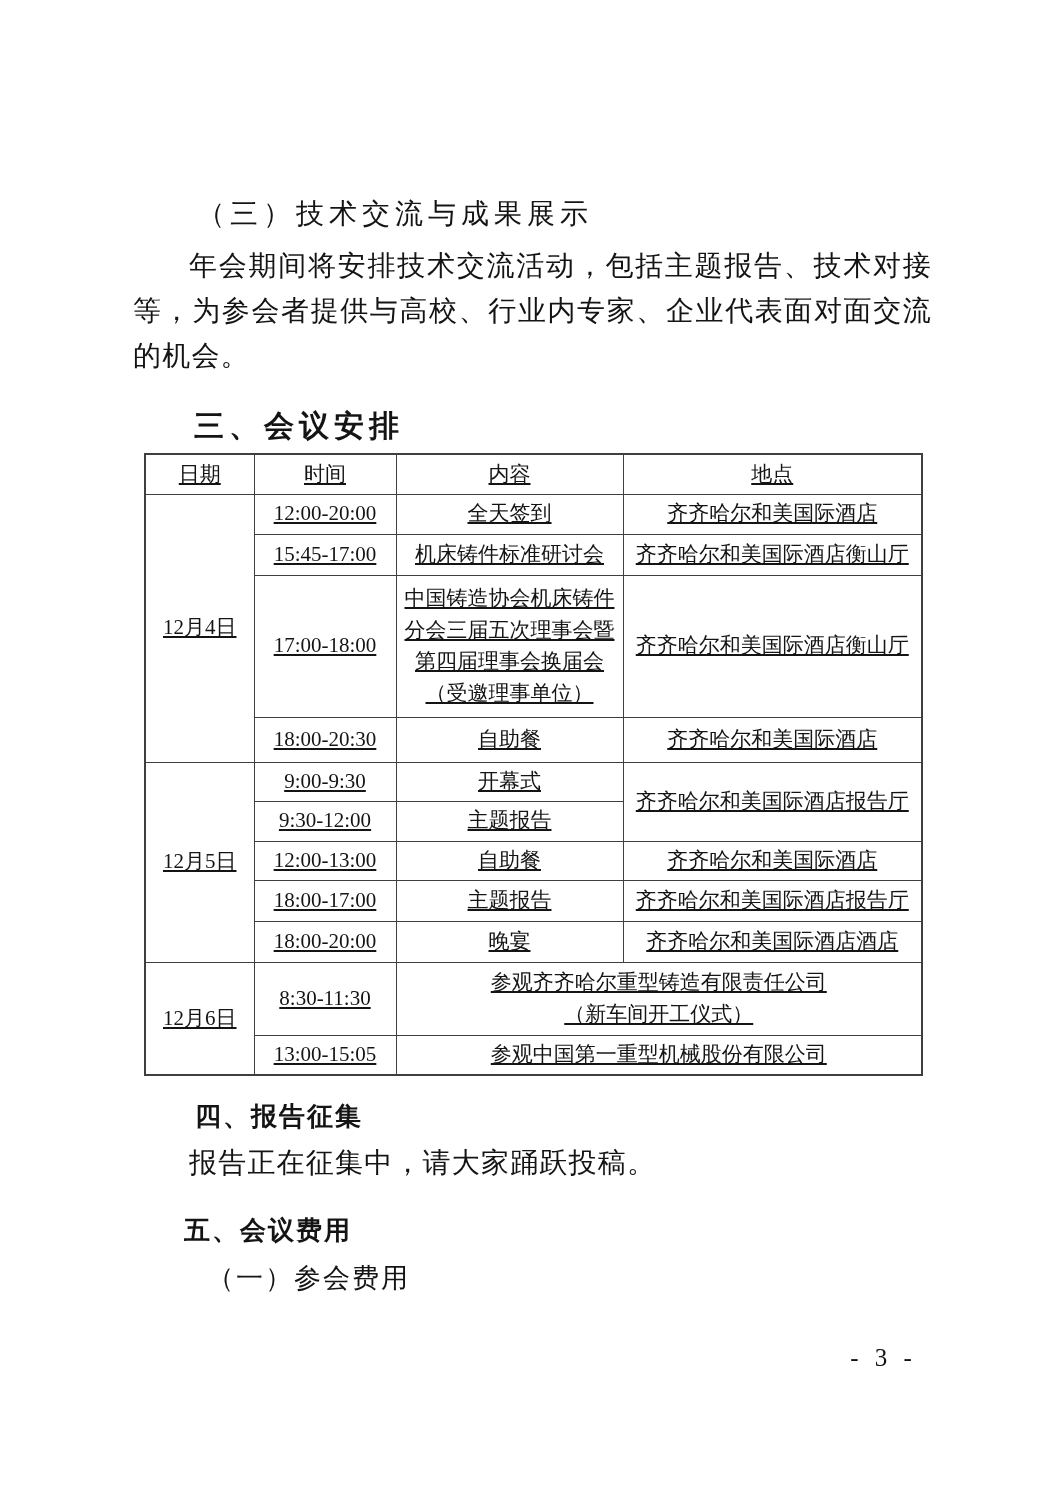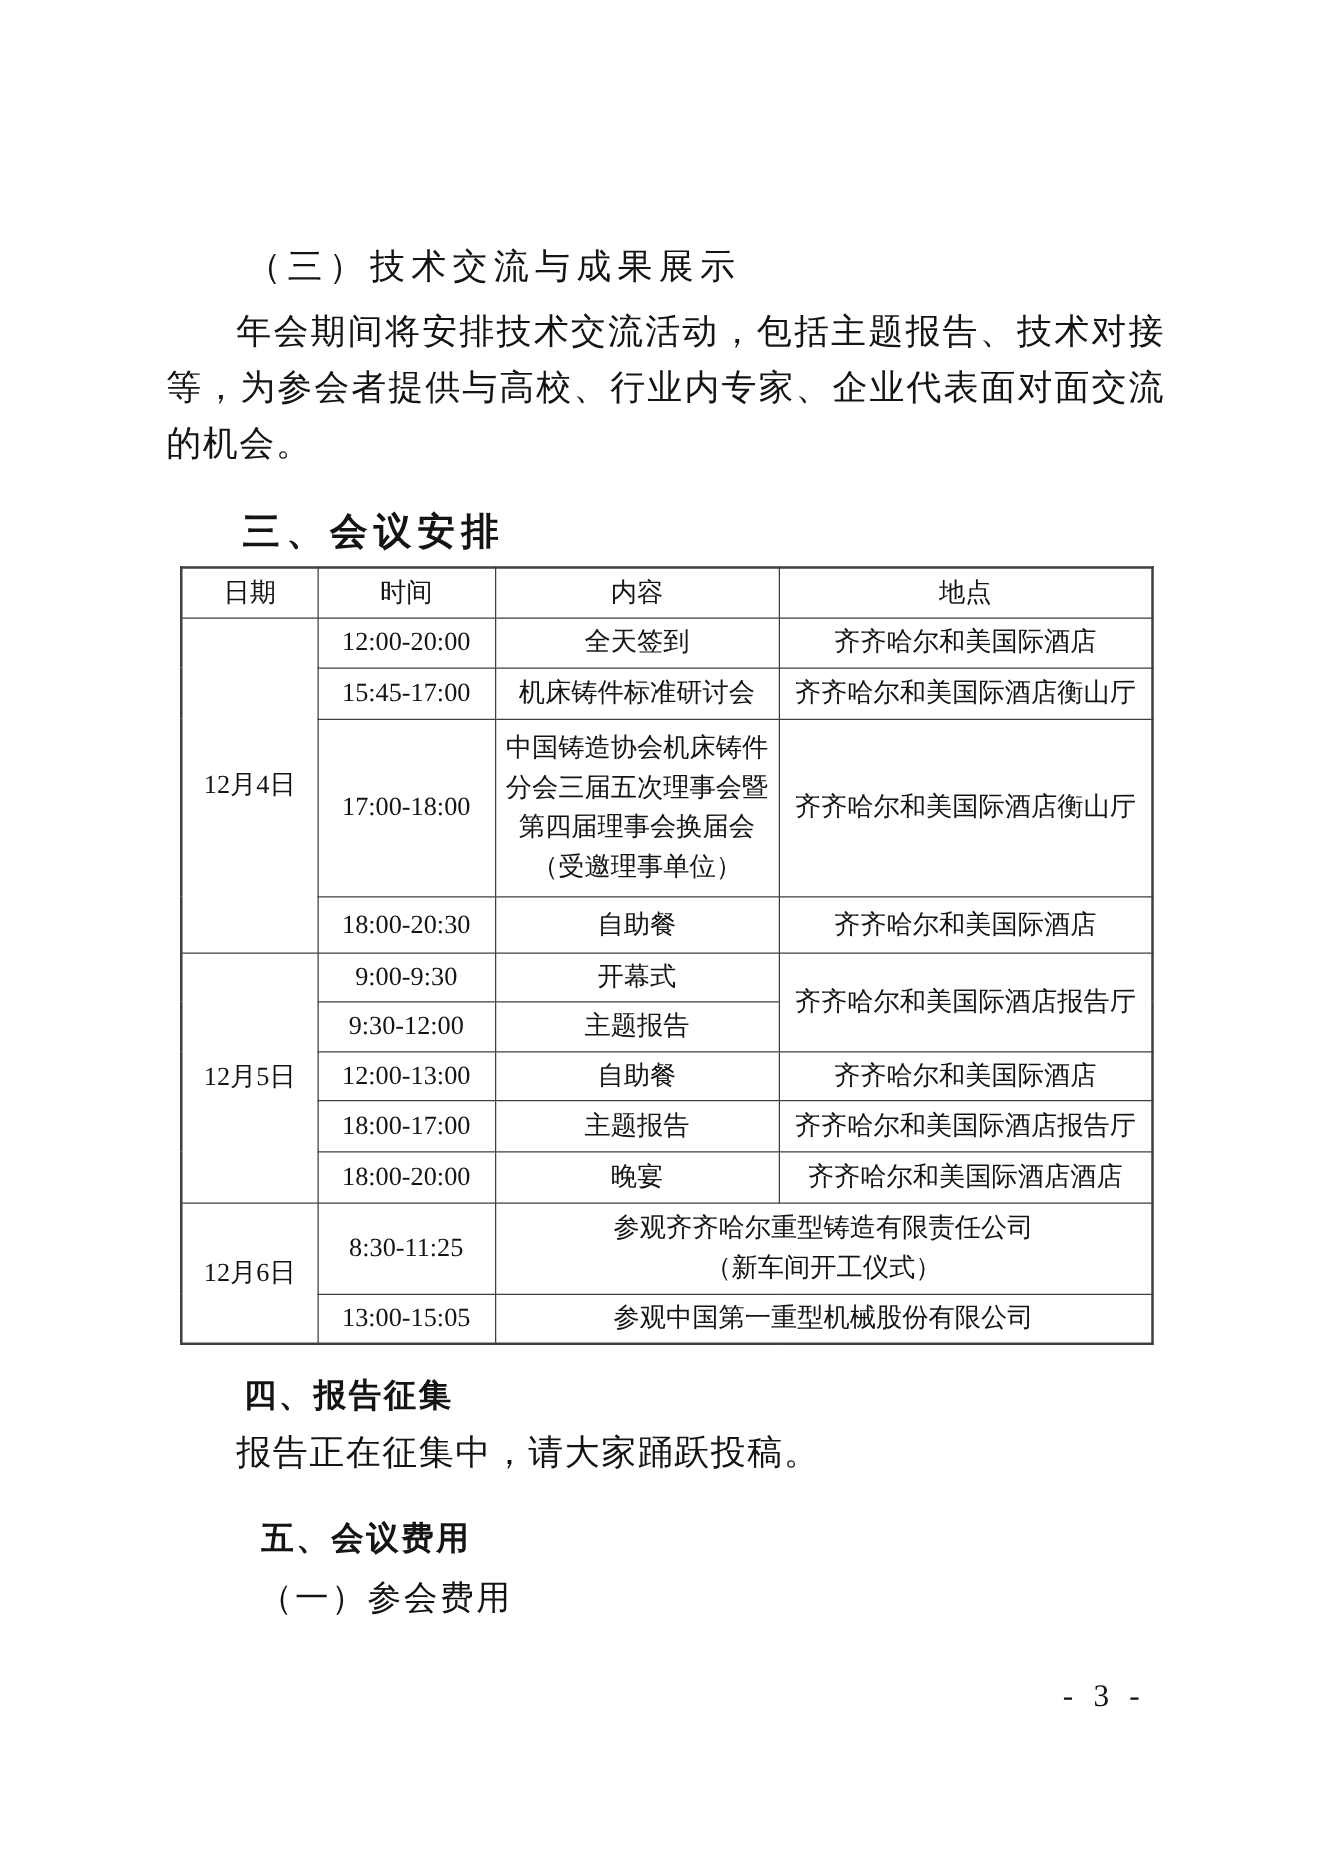--- a/index.html
+++ b/index.html
@@ -73,21 +73,21 @@
 <body>
 
 <div class="page">
 
   <div class="abs kai-heading" style="left:197px;top:197px;">（三）技术交流与成果展示</div>
 
   <div class="abs body-para" style="left:133px;top:243px;">年会期间将安排技术交流活动，包括主题报告、技术对接等，为参会者提供与高校、行业内专家、企业代表面对面交流的机会。</div>
 
   <div class="abs black-heading bh-large" style="left:194px;top:409px;">三、会议安排</div>
 
-  <table class="schedule abs" style="left:144px;top:453px;">
+  <table class="schedule abs" style="left:144px;top:453px;text-decoration:underline;">
     <colgroup>
       <col class="c-date">
         <col class="c-time">
         <col class="c-content">
         <col class="c-loc">
     </colgroup>
     <thead>
       <tr class="h40">
         <th>日期</th>
         <th>时间</th>
@@ -139,36 +139,36 @@
         <td>齐齐哈尔和美国际酒店报告厅</td>
       </tr>
       <tr class="h41">
         <td>18:00-20:00</td>
         <td>晚宴</td>
         <td>齐齐哈尔和美国际酒店酒店</td>
       </tr>
 
       <tr class="h73">
         <td rowspan="2">12月6日</td>
-        <td>8:30-11:25</td>
+        <td>8:30-11:30</td>
         <td colspan="2" class="two-line-cell">
           <span>参观齐齐哈尔重型铸造有限责任公司</span>
           <span>（新车间开工仪式）</span>
         </td>
       </tr>
       <tr class="h40">
         <td>13:00-15:05</td>
         <td colspan="2">参观中国第一重型机械股份有限公司</td>
       </tr>
     </tbody>
   </table>
 
   <div class="abs black-heading bh-small" style="left:195px;top:1102px;">四、报告征集</div>
 
   <div class="abs body-para" style="left:133px;top:1140px;">报告正在征集中，请大家踊跃投稿。</div>
 
-  <div class="abs black-heading bh-small" style="left:209px;top:1216px;">五、会议费用</div>
+  <div class="abs black-heading bh-small" style="left:184px;top:1216px;">五、会议费用</div>
 
   <div class="abs kai-sub" style="left:207px;top:1262px;">（一）参会费用</div>
 
   <div class="abs page-number" style="left:817px;top:1344px;">- 3 -</div>
 
 </div>
 
 </body></html>

